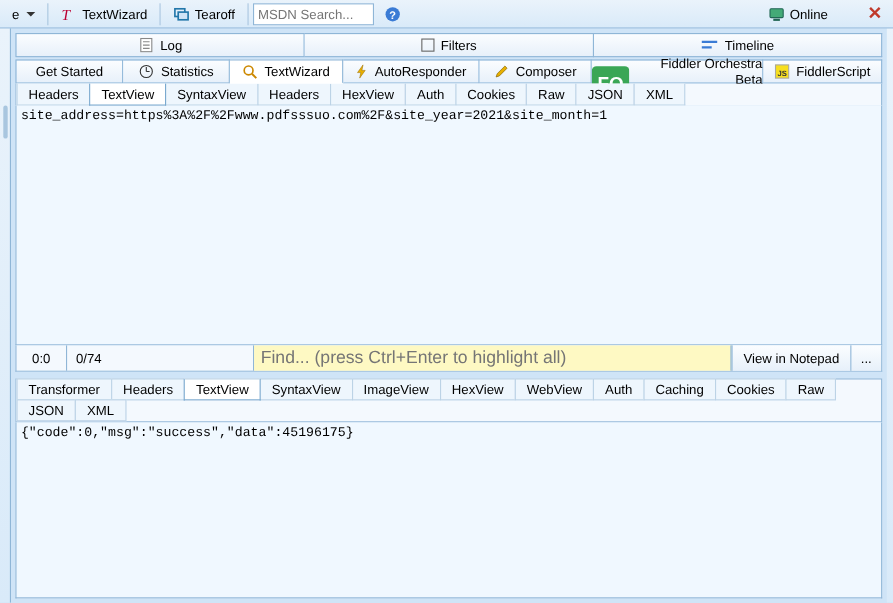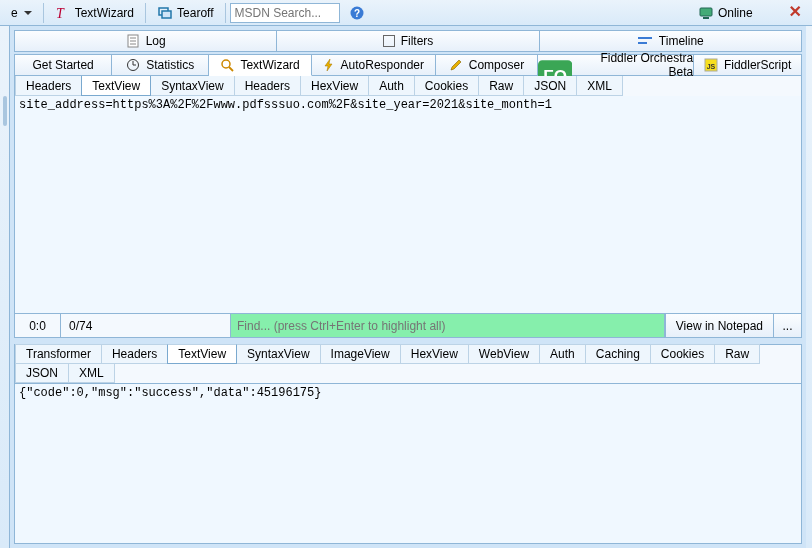--- a/index.html
+++ b/index.html
@@ -134,21 +134,21 @@
   .findbar .pos{
     width:46px; display:flex; align-items:center; justify-content:center;
     border-right:1px solid #8fb6d7; font-size:12px;
   }
   .findbar .range{
     width:170px; display:flex; align-items:center; padding-left:8px;
     border-right:1px solid #8fb6d7; font-size:12px;
   }
   .findbar input.find{
     flex:1; border:none; border-right:1px solid #8fb6d7;
-    padding:0 6px; font-size:12px; color:#777; background:#86efac;
+    padding:0 6px; font-size:16px; color:#777; background:#fef9c3;
   }
   .findbar .btn{
     padding:0 10px; display:flex; align-items:center; justify-content:center;
     background:linear-gradient(#fbfdff,#e7f0fa);
     border-left:1px solid #8fb6d7; font-size:12px; cursor:pointer;
   }
   .findbar .btn.more{ width:28px; padding:0; }
   
   .hsplit{ height:6px; background:#cfe4f7; cursor:row-resize;}
   

